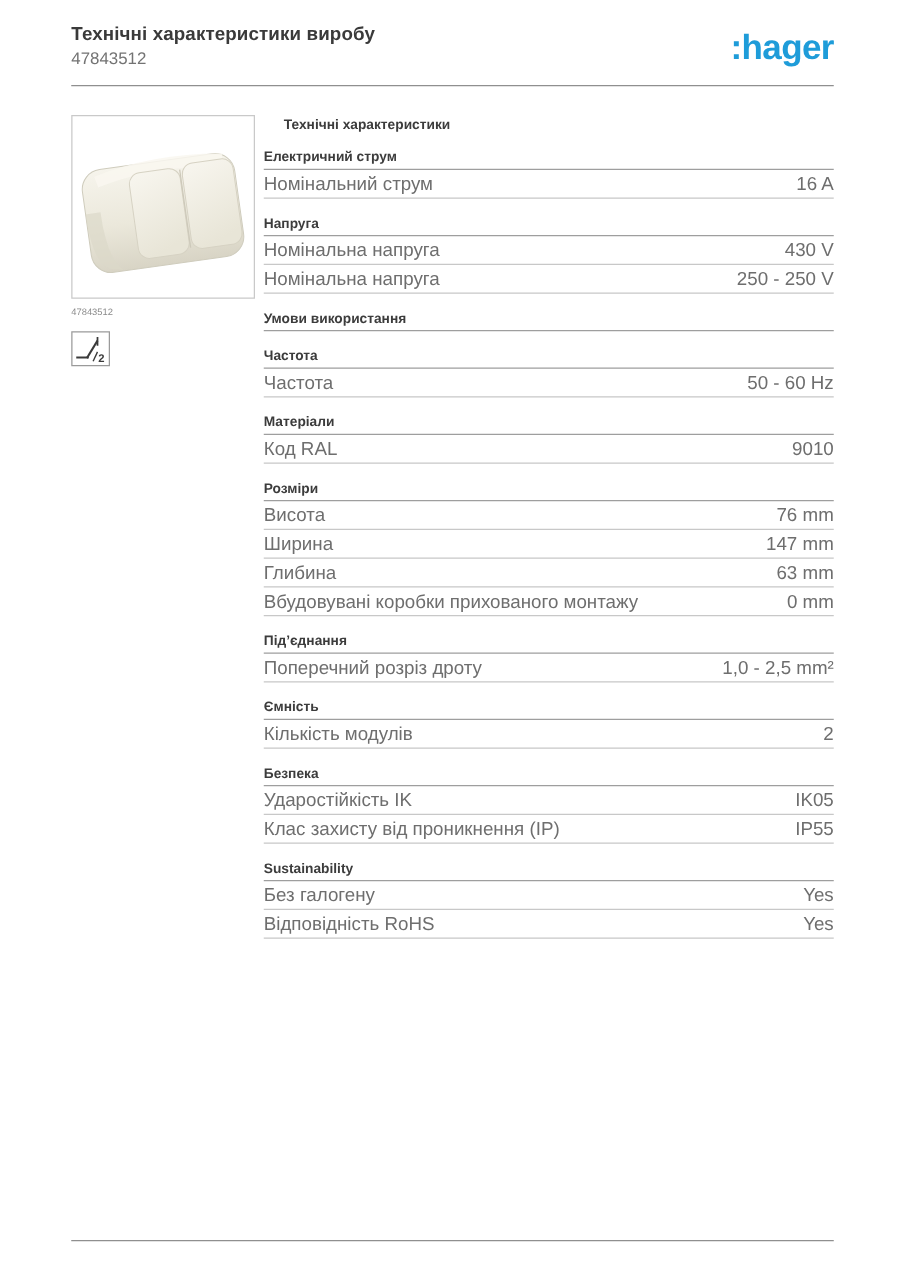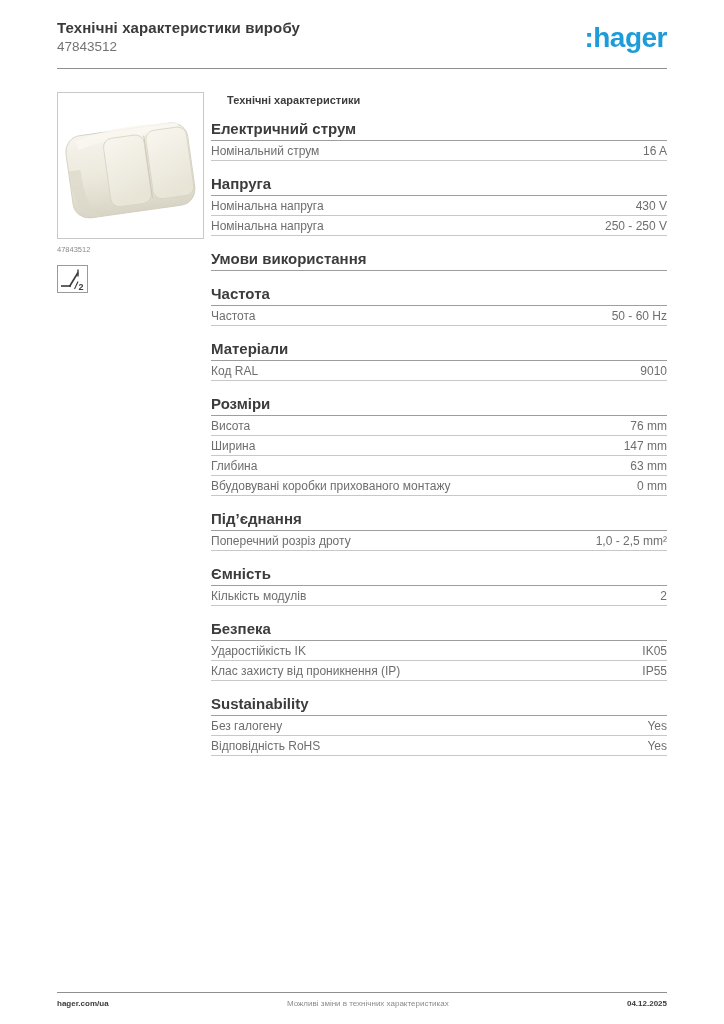--- a/index.html
+++ b/index.html
@@ -32,26 +32,26 @@
   .photo-caption { font-size:7.5px; color:#8a8a8a; margin-top:6px; }
   .gang-icon-box {
     width:31px; height:28px; border:1px solid #9a9a9a; margin-top:11px;
     display:flex; align-items:center; justify-content:center; background:#fff;
   }
 
   .table-col { flex:1; min-width:0; }
   .specs-heading { font-size:11px; font-weight:bold; color:#3c3c3c; padding-top:2px;margin-left:16px; }
   .section { margin-top:14px; }
   .section-title {
-    font-size:15px; font-weight:bold; color:#3c3c3c;
+    font-size:11px; font-weight:bold; color:#3c3c3c;
     padding-bottom:3px; border-bottom:1px solid #9e9e9e;
   }
   .row {
     display:flex; justify-content:space-between; align-items:baseline;
-    font-size:12px; color:#6e6e6e;
+    font-size:15px; color:#6e6e6e;
     padding:2.5px 0 2.5px; border-bottom:1px solid #c8c8c8;
   }
   .row-label { white-space:nowrap; }
   .row-value { white-space:nowrap; text-align:right; padding-left:10px; }
 
   
   .footer-rule { position:absolute; left:57px; right:57px; top:992px; border-top:1px solid #8f8f8f; }
   .footer {
     position:absolute; left:57px; right:57px; top:999px;
     display:flex; justify-content:space-between; align-items:baseline;
@@ -210,19 +210,14 @@
         <div class="row">
           <span class="row-label">Відповідність RoHS</span>
           <span class="row-value">Yes</span>
         </div>
       </div>
 
     </div>
   </div>
 
   <div class="footer-rule"></div>
-  <div class="footer">
-    <span class="footer-left">hager.com/ua</span>
-    <span class="footer-center">Можливі зміни в технічних характеристиках</span>
-    <span class="footer-right">04.12.2025</span>
-  </div>
 
 </div>
 
 </body></html>

